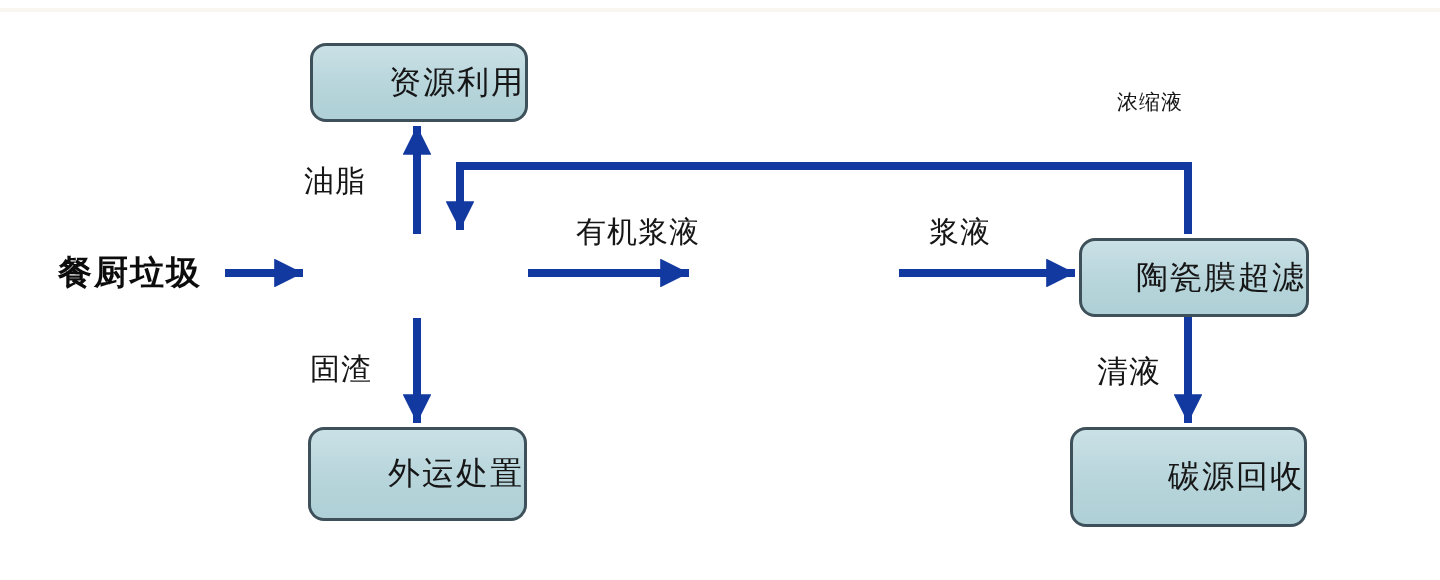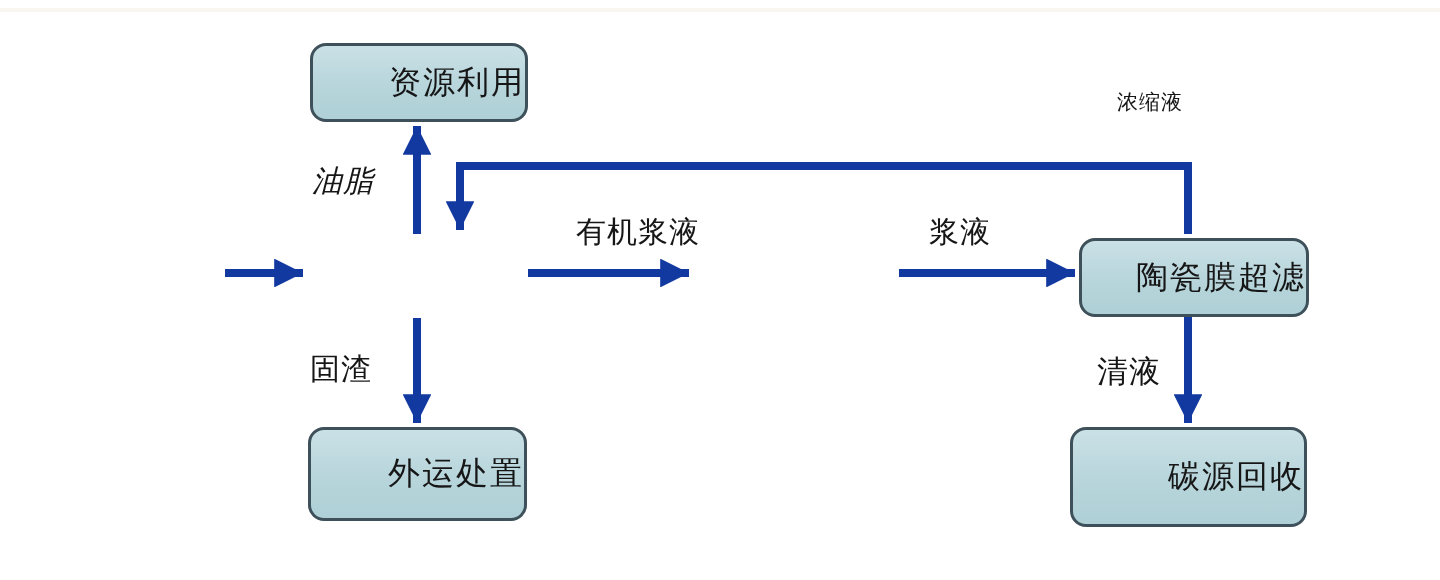--- a/index.html
+++ b/index.html
@@ -66,40 +66,41 @@
     </defs>
     <path class="edge" d="M 225 273 L 303 273" marker-end="url(#ah)"></path>
     <path class="edge" d="M 417 234 L 417 126" marker-end="url(#ah)"></path>
     <path class="edge" d="M 417 318 L 417 423" marker-end="url(#ah)"></path>
     <path class="edge" d="M 528 273 L 689 273" marker-end="url(#ah)"></path>
     <path class="edge" d="M 899 273 L 1075 273" marker-end="url(#ah)"></path>
     <path class="edge" d="M 1188 314 L 1188 423" marker-end="url(#ah)"></path>
     <path class="edge" d="M 1188 234 L 1188 166 L 460 166 L 460 230" marker-end="url(#ah)"></path>
   </svg>
 
+  <div class="source-label">餐厨垃圾</div>
 
   <div class="node" style="left:310px;top:43px;width:218px;height:79px;">
     <span>资源利用</span>
   </div>
 
 
 
   <div class="node" style="left:1079px;top:238px;width:230px;height:79px;">
     <span>陶瓷膜超滤</span>
   </div>
 
   <div class="node" style="left:308px;top:427px;width:219px;height:94px;">
     <span>外运处置</span>
   </div>
 
   <div class="node" style="left:1070px;top:427px;width:237px;height:100px;">
     <span>碳源回收</span>
   </div>
 
-  <div class="edge-label" style="left:312px;top:161px;font-style:italic;">油脂</div>
+  <div class="edge-label" style="left:304px;top:161px;">油脂</div>
 
   <div class="edge-label" style="left:310px;top:349px;">固渣</div>
 
   <div class="edge-label" style="left:576px;top:212px;">有机浆液</div>
 
   <div class="edge-label" style="left:929px;top:212px;">浆液</div>
 
   <div class="edge-label" style="left:1117px;top:88px;font-size:21px;">浓缩液</div>
 
   <div class="edge-label" style="left:1097px;top:351px;font-size:31px;">清液</div>

